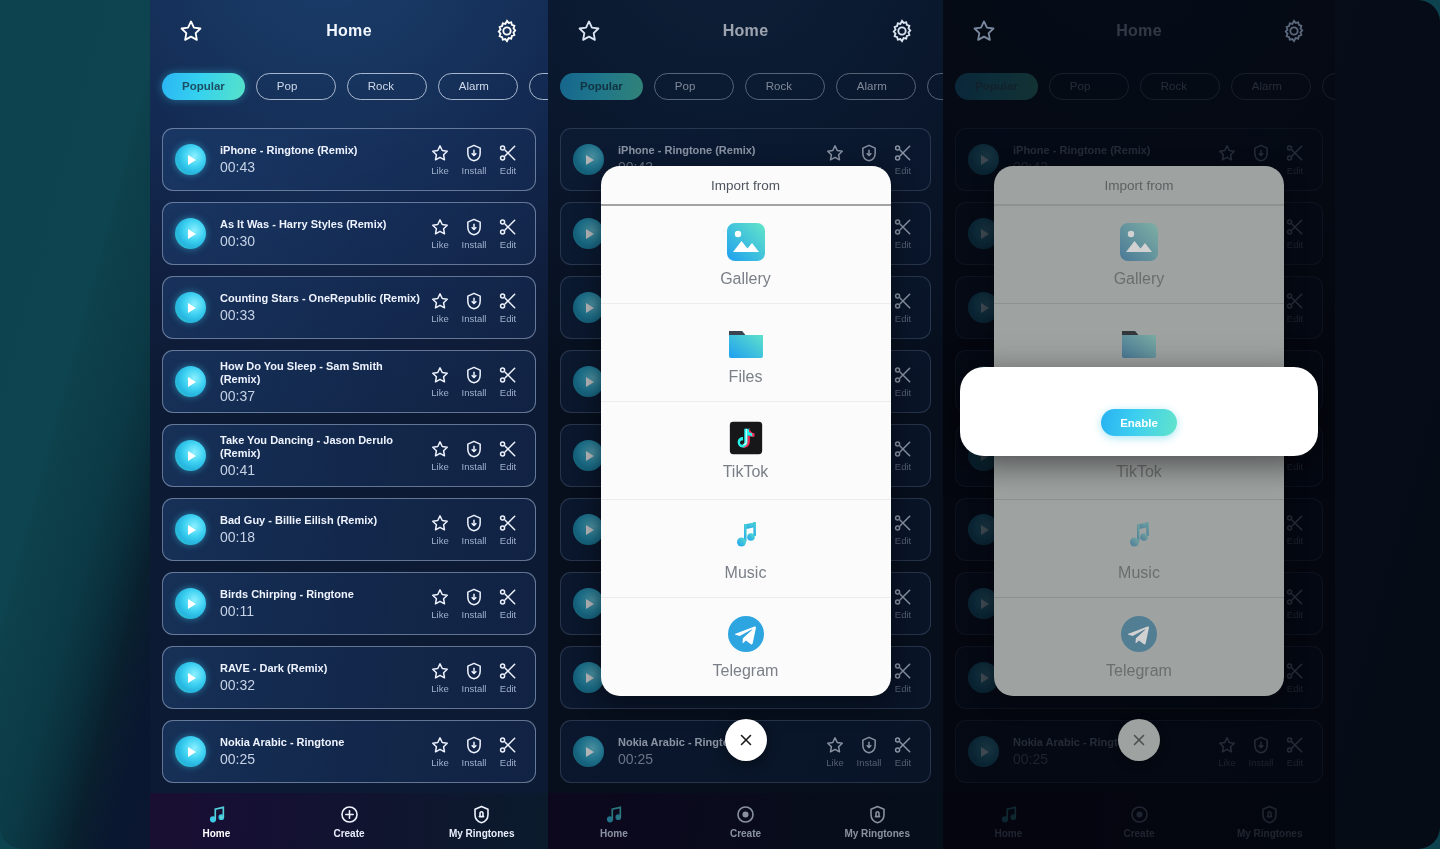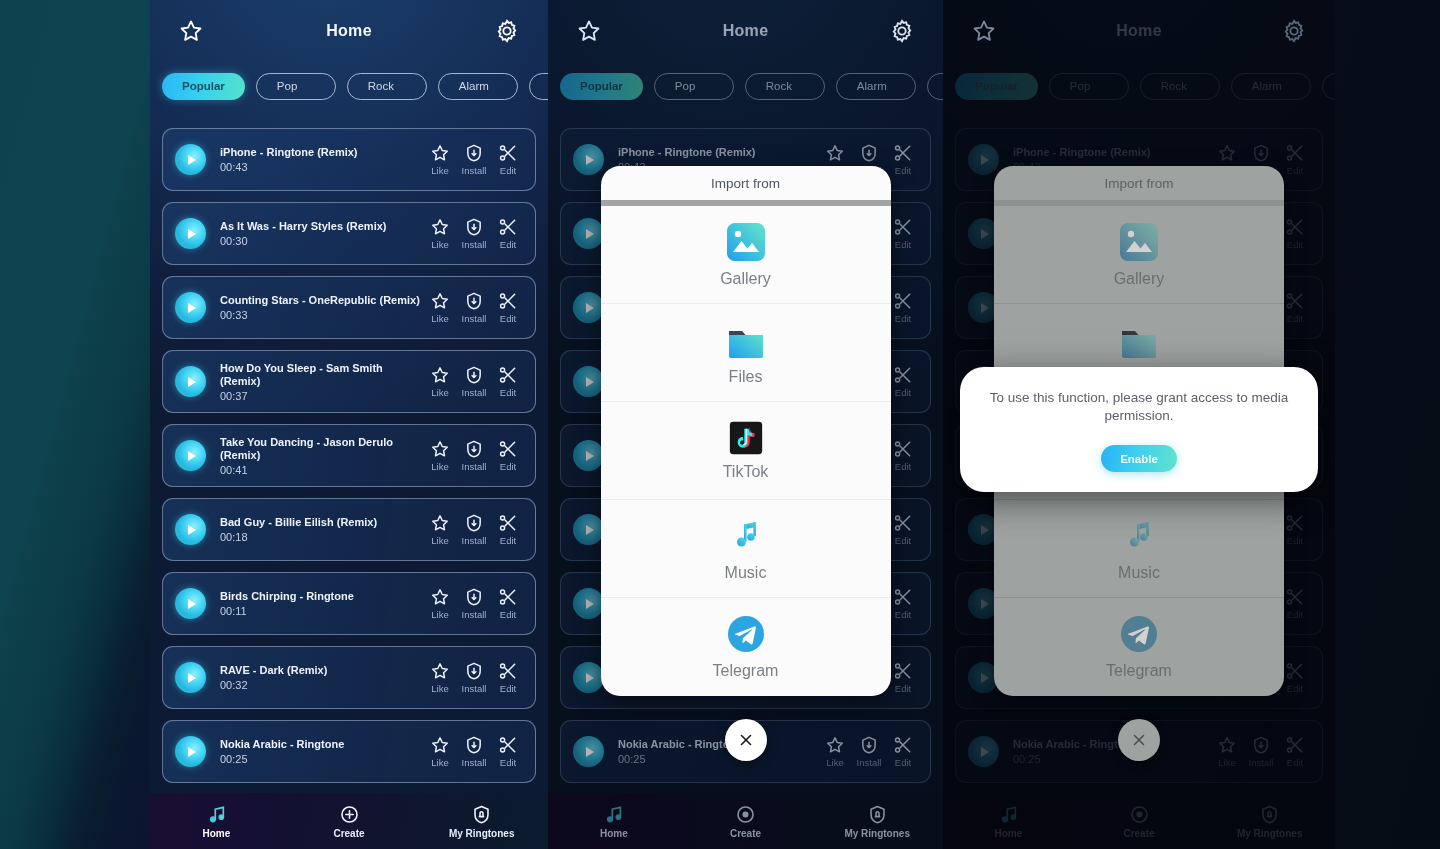--- a/index.html
+++ b/index.html
@@ -6,20 +6,21 @@
   html, body {
     width: 1440px; height: 849px;
     overflow: hidden;
     font-family: "Liberation Sans", sans-serif;
     background: #0d434e;
   }
   #stage {
     position: relative;
     width: 1440px; height: 849px;
     background: linear-gradient(105deg, #0d434e 0%, #0e4450 10%, #0d414c 10.4%, #0b3a45 14%, #0a2f3c 16%, #091f2e 18%, #0a1730 20%, #0b1530 30%, #0b1430 40%, #0a1630 60%, #08101f 72%, #060d18 82%, #060c16 100%);
+    border-radius: 22px;
   }
 
   
   .panel {
     position: absolute;
     top: 0; height: 849px;
     overflow: hidden;
   }
   #panel-1 { left: 150px; width: 398px; }
   #panel-2 { left: 548px; width: 395px; }
@@ -138,21 +139,21 @@
     margin-left: 3px;
   }
   #panel-3 .play-tri { border-left-color: #9fb6c2; }
 
   .track-info { flex: 1 1 auto; padding-left: 14px; min-width: 0; }
   .track-title {
     font-size: 11px; font-weight: bold; color: #eef3ff;
     line-height: 13px;
     max-width: 215px;
   }
-  .track-dur { font-size: 11px; color: #c6d2e6; margin-top: 2px; }
+  .track-dur { font-size: 14px; color: #c6d2e6; margin-top: 2px; }
   #panel-2 .track-title { color: #c3cfe2; }
   #panel-2 .track-dur { color: #93a2b9; }
   #panel-3 .track-title { color: #5a697e; }
   #panel-3 .track-dur { color: #465467; }
 
   .actions { flex: 0 0 auto; display: flex; align-items: flex-start; }
   .action { width: 34px; text-align: center; }
   .action svg { width: 20px; height: 20px; display: block; margin: 0 auto 2px; }
   .action-lbl { font-size: 9.5px; color: #9fb0cc; }
   #panel-2 .action-lbl { color: #75849c; }
@@ -187,21 +188,21 @@
     background: #fbfbfb;
     border-radius: 19px;
     overflow: hidden;
     box-shadow: 0 6px 26px rgba(0,0,0,.45);
   }
   #panel-3 .import-dialog { background: #9ea3a2; box-shadow: 0 6px 22px rgba(0,0,0,.4); }
   .dlg-header {
     height: 40px;
     display: flex; align-items: center; justify-content: center;
     font-size: 13.5px; color: #4f5560;
-    border-bottom: 6px solid #a3a3a3;
+    border-bottom: 2px solid #a3a3a3;
   }
   #panel-3 .dlg-header { color: #5c6161; border-bottom-color: #8d9291; }
   .dlg-row {
     height: 98px;
     display: flex; flex-direction: column;
     align-items: center; justify-content: center;
     border-bottom: 1px solid #ececec;
     gap: 8px;
   }
   .dlg-row:last-child { border-bottom: none; }
@@ -1567,20 +1568,19 @@
       </div>
 
       <div class="close-btn">
         <svg viewBox="0 0 24 24" fill="none" stroke="#4a4f4e" stroke-width="2.1" stroke-linecap="round">
             <line x1="6" y1="6" x2="18" y2="18"></line>
             <line x1="18" y1="6" x2="6" y2="18"></line>
           </svg>
       </div>
 
       <div class="perm-dialog">
-        <div class="perm-text">To use this function, please grant access to media permission.</div>
         <div class="perm-btn">Enable</div>
       </div>
 
     </div>
   </div>
 
 </div>
 
 </body></html>

